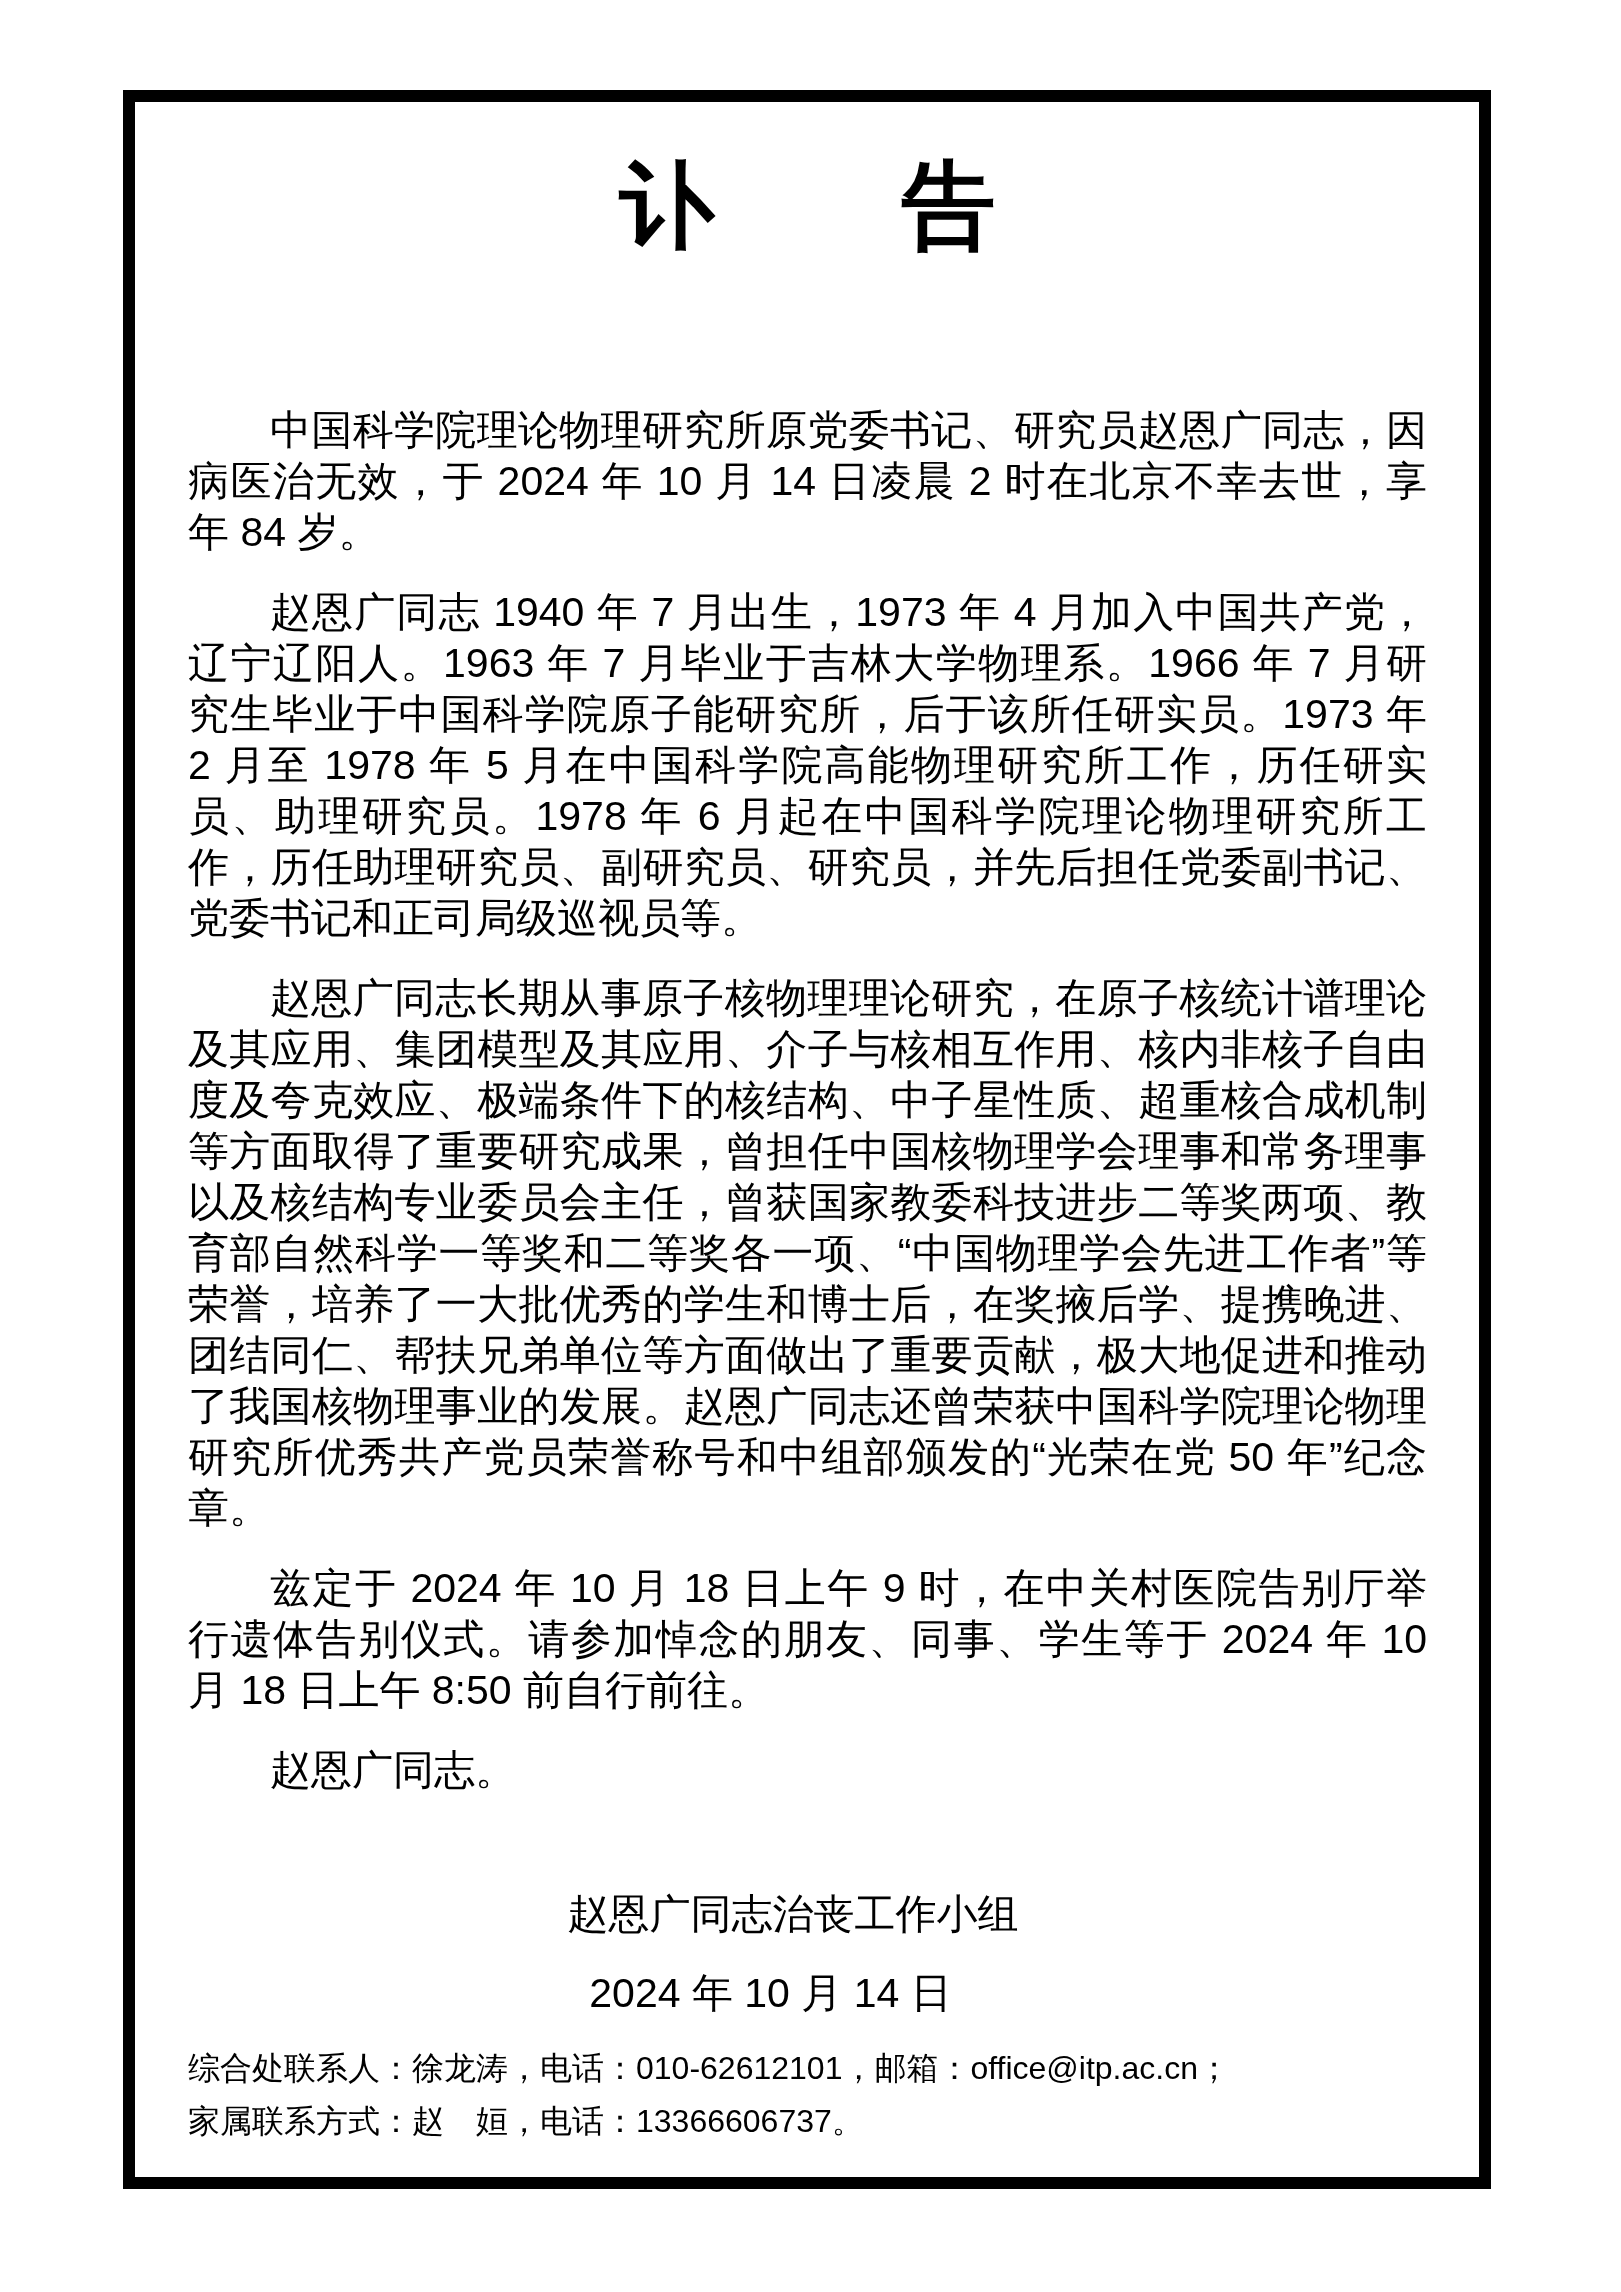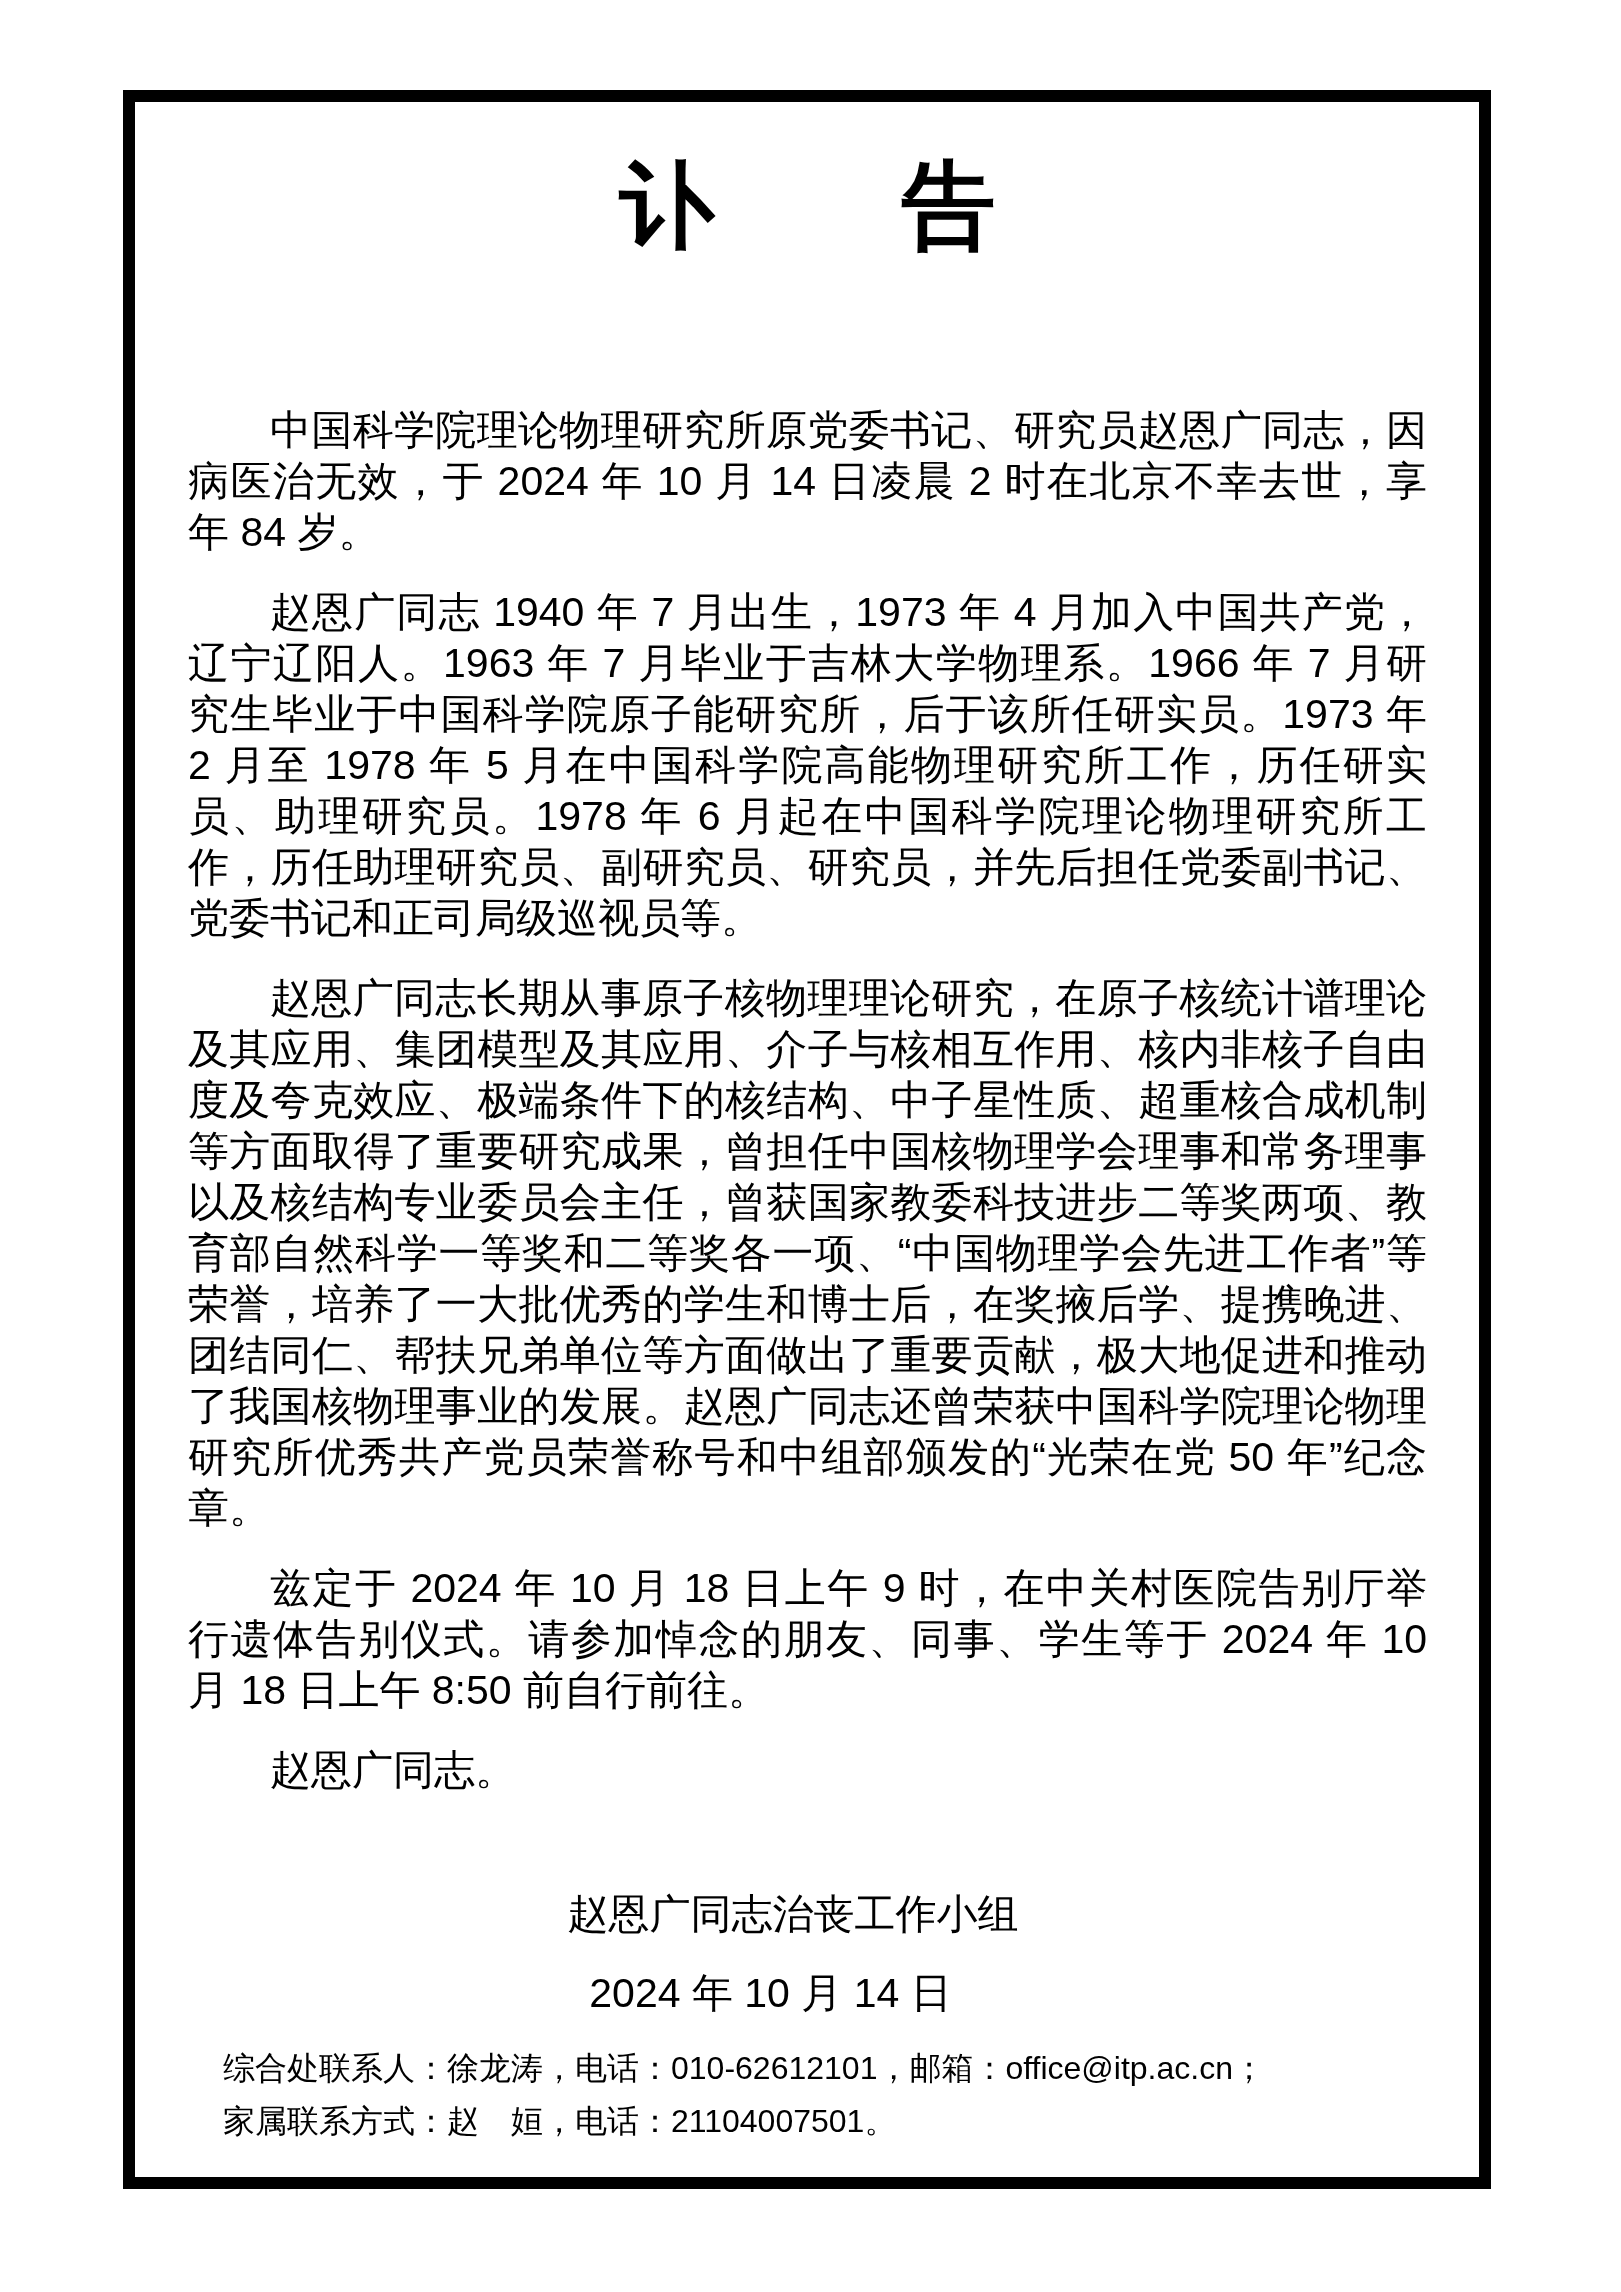--- a/index.html
+++ b/index.html
@@ -62,21 +62,20 @@
     text-align: center;
     padding-right: 74px;
   }
   .contact-block {
     margin-top: 23.5px;
     font-size: 32px;
     line-height: 53px;
   }
   .contact-block div {
     white-space: pre-wrap;
-    margin-left: 35px;
   }
 </style>
 </head>
 <body>
 
 <div class="page">
   <div class="frame">
     <div class="content">
 
       <div class="notice-title">讣　　告</div>
@@ -88,19 +87,19 @@
         <p>兹定于 2024 年 10 月 18 日上午 9 时，在中关村医院告别厅举行遗体告别仪式。请参加悼念的朋友、同事、学生等于 2024 年 10 月 18 日上午 8:50 前自行前往。</p>
         <p class="closing">赵恩广同志。</p>
       </div>
 
       <div class="signature-line">赵恩广同志治丧工作小组</div>
 
       <div class="date-line">2024 年 10 月 14 日</div>
 
       <div class="contact-block">
         <div>综合处联系人：徐龙涛，电话：010-62612101，邮箱：office@itp.ac.cn；</div>
-        <div>家属联系方式：赵　姮，电话：21104007501。</div>
+        <div>家属联系方式：赵　姮，电话：13366606737。</div>
       </div>
 
     </div>
   </div>
 </div>
 
 
 </body></html>

